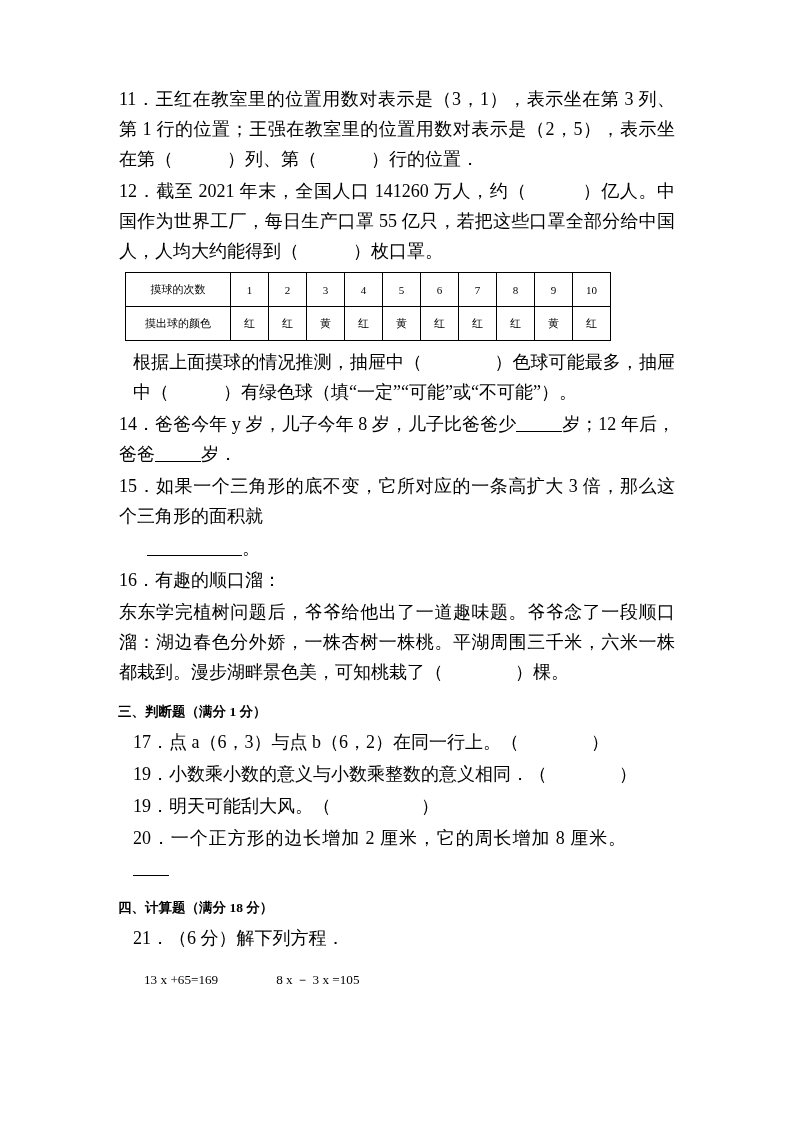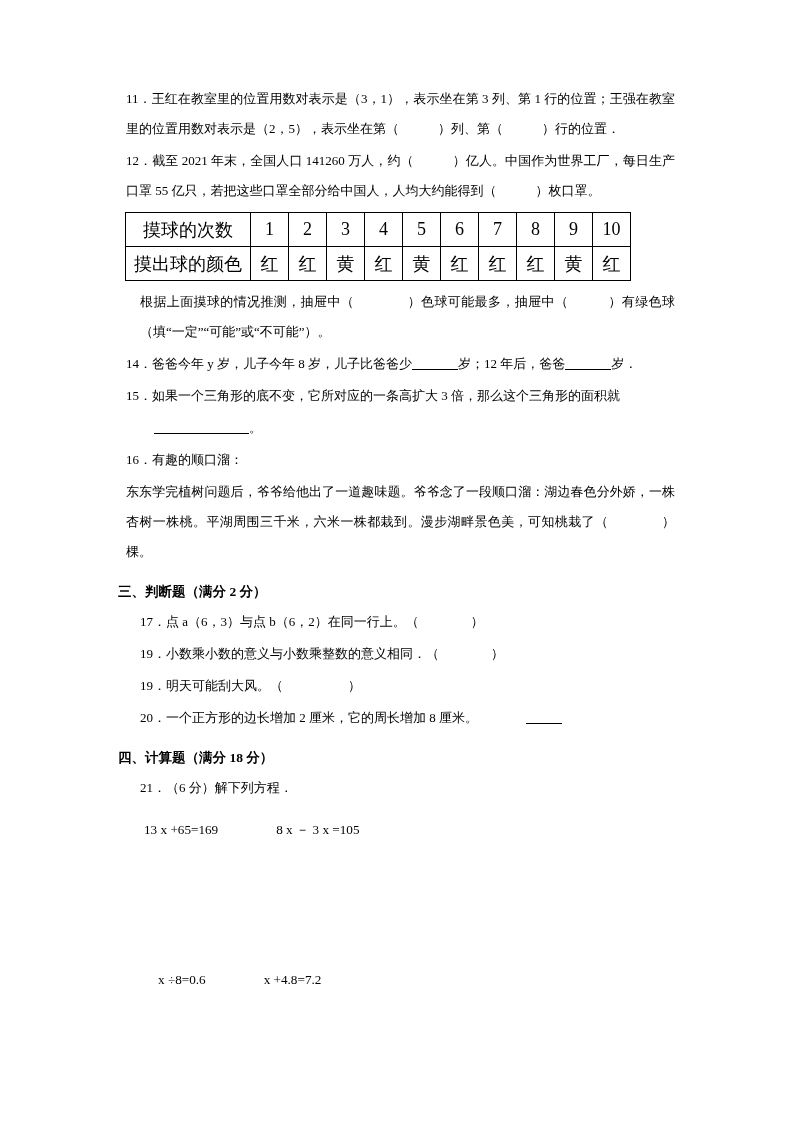--- a/index.html
+++ b/index.html
@@ -17,24 +17,24 @@
   }
   .page {
     position: absolute;
     left: 0; top: 0;
     width: 793px;
     height: 1122px;
     box-sizing: border-box;
     padding: 84px 118px 0 118px;
   }
   .q {
-    font-size: 13px;
+    font-size: 18px;
     line-height: 30px;
     text-align: justify;
-    margin: 0 0 2px 8px;
+    margin: 0 0 2px 1px;
   }
   .sec-head {
     font-size: 13.5px;
     font-weight: bold;
     line-height: 30px;
     margin: 10px 0 0 0;
   }
   .u-blank {
     display: inline-block;
     border-bottom: 1px solid #000;
@@ -44,21 +44,21 @@
   }
   .u-blank.short {
     min-width: 36px;
   }
   .u-blank.long {
     min-width: 95px;
   }
   table.ball {
     border-collapse: collapse;
     margin: 6px 0 6px 7px;
-    font-size: 18px;
+    font-size: 11px;
   }
   table.ball td {
     border: 1px solid #000;
     height: 33px;
     text-align: center;
     vertical-align: middle;
     padding: 0 4px;
   }
   table.ball td.head {
     width: 88px;
@@ -130,21 +130,21 @@
   <p class="q pad-left2">根据上面摸球的情况推测，抽屉中（　　　　）色球可能最多，抽屉中（　　　）有绿色球（填“一定”“可能”或“不可能”）。</p>
 
   <p class="q"><span>14．爸爸今年 y 岁，儿子今年 8 岁，儿子比爸爸少</span><span class="u-blank"></span><span>岁；12 年后，爸爸</span><span class="u-blank"></span><span>岁．</span></p>
 
   <p class="q"><span>15．如果一个三角形的底不变，它所对应的一条高扩大 3 倍，那么这个三角形的面积就</span></p>
   <p class="q pad-left"><span class="u-blank long"></span><span>。</span></p>
 
   <p class="q">16．有趣的顺口溜：</p>
   <p class="q">东东学完植树问题后，爷爷给他出了一道趣味题。爷爷念了一段顺口溜：湖边春色分外娇，一株杏树一株桃。平湖周围三千米，六米一株都栽到。漫步湖畔景色美，可知桃栽了（　　　　）棵。</p>
 
-  <p class="sec-head">三、判断题（满分 2 分）</p>
+  <p class="sec-head">三、判断题（满分 1 分）</p>
 
   <p class="q pad-left2">17．点 a（6，3）与点 b（6，2）在同一行上。（　　　　）</p>
   <p class="q pad-left2">19．小数乘小数的意义与小数乘整数的意义相同．（　　　　）</p>
   <p class="q pad-left2">19．明天可能刮大风。（　　　　　）</p>
   <p class="q pad-left2"><span>20．一个正方形的边长增加 2 厘米，它的周长增加 8 厘米。</span><span class="eq-gap2"></span><span class="u-blank short"></span></p>
 
   <p class="sec-head">四、计算题（满分 18 分）</p>
 
   <p class="q pad-left2">21．（6 分）解下列方程．</p>
 

